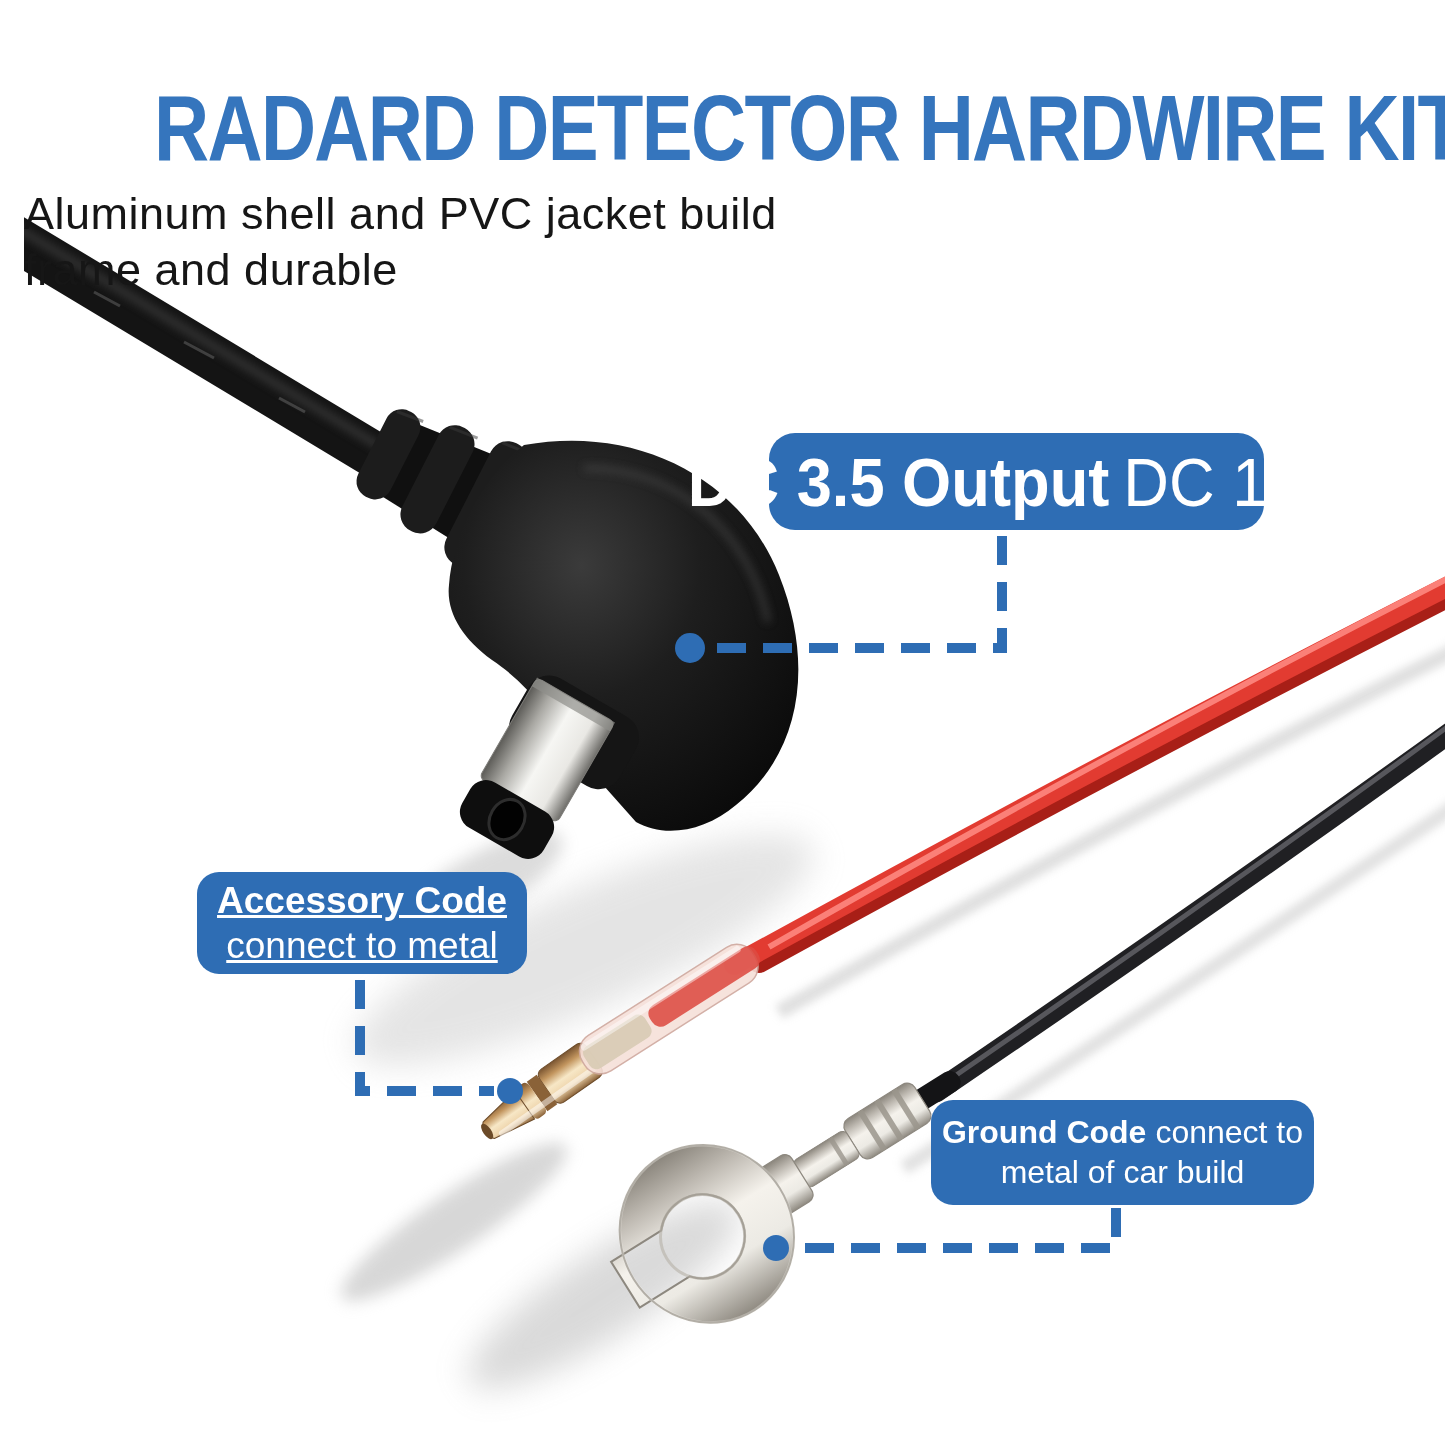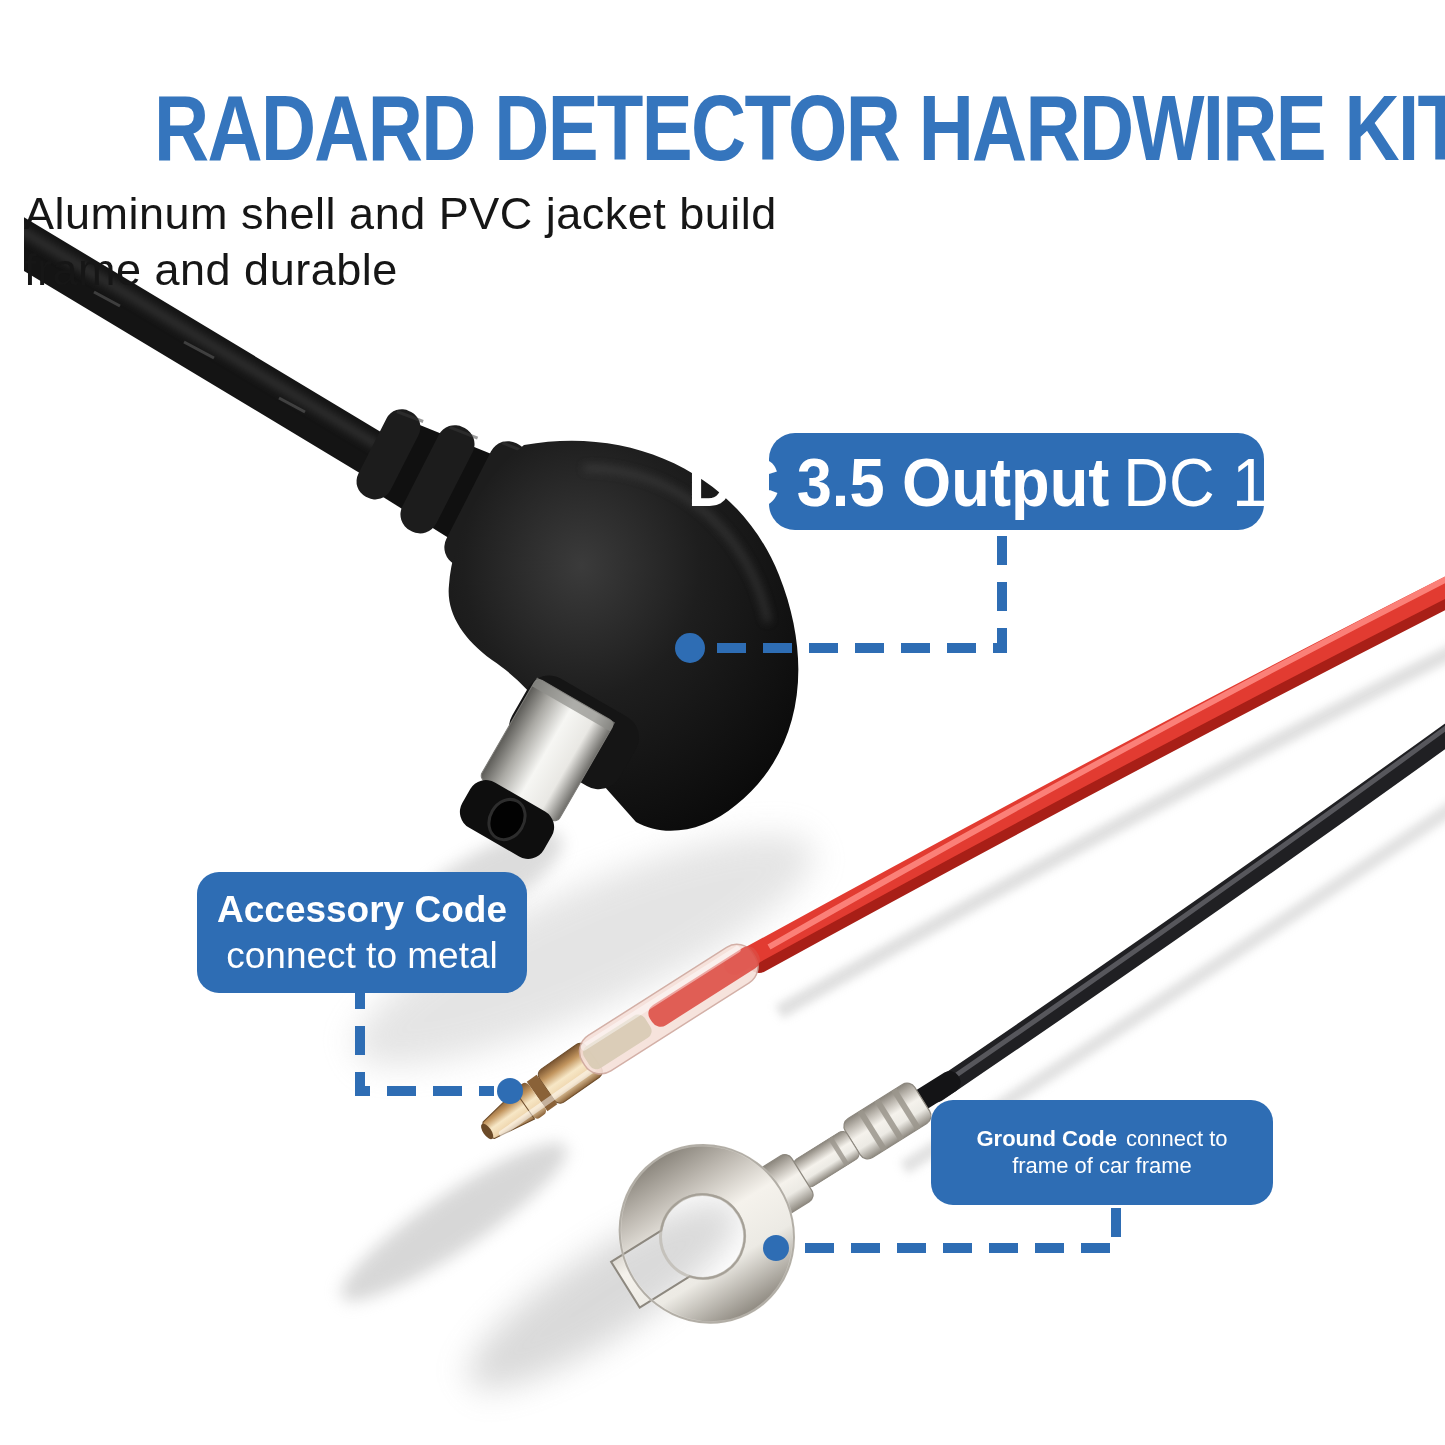--- a/index.html
+++ b/index.html
@@ -28,23 +28,23 @@
   .badge .inner{display:flex;gap:15px;white-space:nowrap;transform:scaleX(.93);}
   .badge-dc{left:745px;top:433px;width:495px;height:97px;font-size:68px;}
   .badge-dc .b{font-weight:700;}
   .badge-dc .n{font-weight:400;}
 
   .callout{
     position:absolute;background:#2e6db4;color:#ffffff;border-radius:22px;
     display:flex;flex-direction:column;align-items:center;justify-content:center;
     z-index:2;line-height:1.22;white-space:nowrap;
   }
-  .callout-acc{left:173px;top:872px;width:330px;height:121px;font-size:37px;}
+  .callout-acc{left:173px;top:872px;width:330px;height:102px;font-size:37px;text-decoration:underline;}
   .callout-acc .t{font-weight:700;}
-  .callout-gnd{left:907px;top:1100px;width:342px;height:105px;font-size:22px;}
+  .callout-gnd{left:907px;top:1100px;width:383px;height:105px;font-size:32px;}
   .callout-gnd .row{display:flex;gap:9px;}
   .callout-gnd .b{font-weight:700;}
 </style>
 </head>
 <body>
 
 <div class="stage">
 
   <svg class="photo" width="1445" height="1445" viewBox="0 0 1445 1445">
     <defs>
@@ -212,16 +212,16 @@
   <div class="callout callout-acc">
     <div class="t">Accessory Code</div>
     <div>connect to metal</div>
   </div>
 
   <div class="callout callout-gnd">
     <div class="row">
       <span class="b">Ground Code</span>
       <span>connect to</span>
     </div>
-    <div>frame of car frame</div>
+    <div>metal of car build</div>
   </div>
 
 </div>
 
 </body></html>

